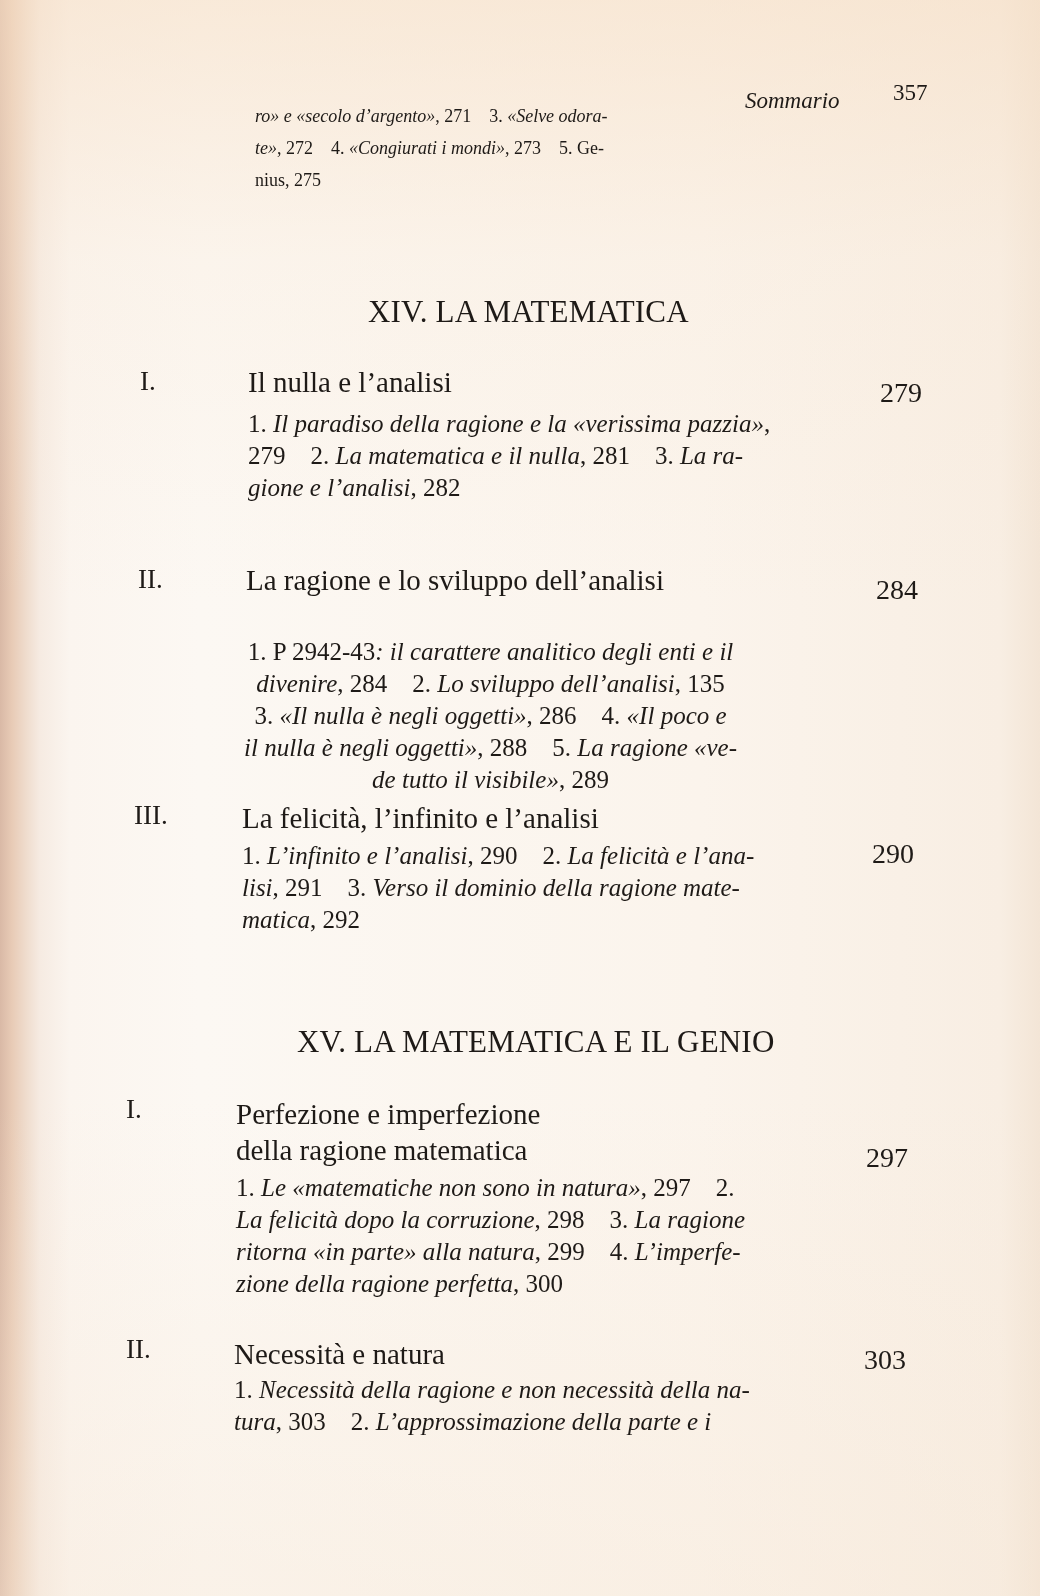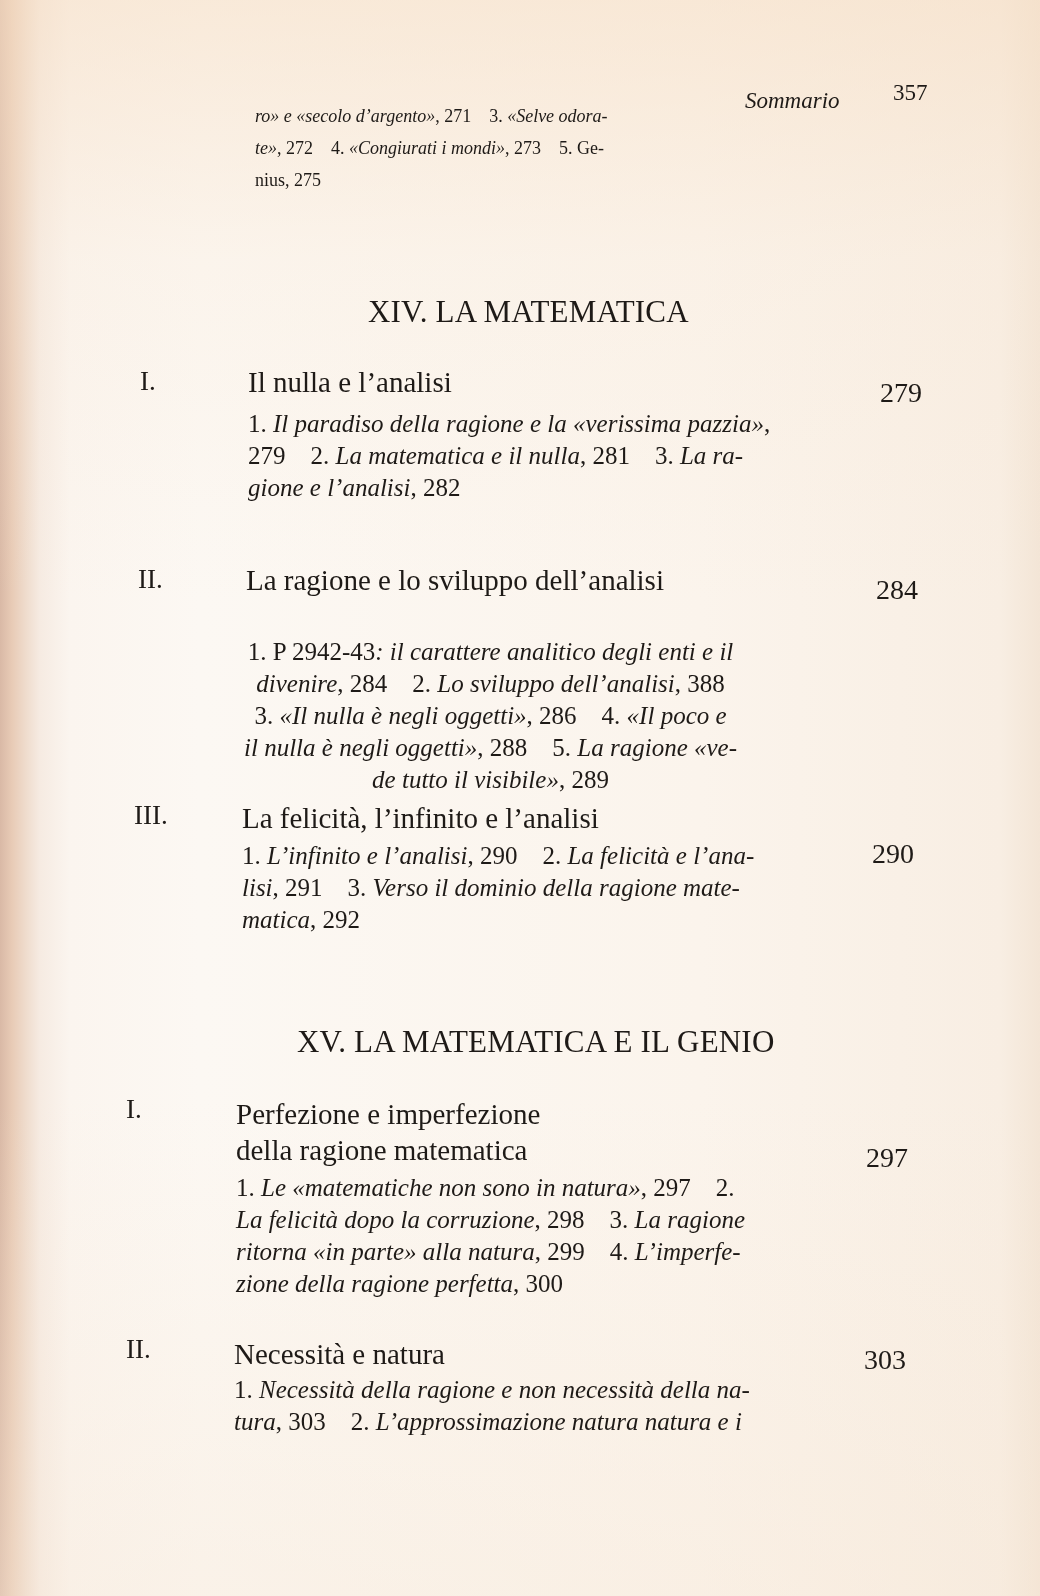--- a/index.html
+++ b/index.html
@@ -52,21 +52,21 @@
   <div><i>gione e l’analisi</i><span>, 282</span></div>
 </div>
 
 <div class="abs roman" style="left:138px; top:564px;">II.</div>
 <div class="abs sec-title" style="left:246px; top:562px;">
   <div>La ragione e lo sviluppo dell’analisi</div>
 </div>
 <div class="abs sec-page" style="left:876px; top:574px;">284</div>
 <div class="abs subs" style="left:244px; top:636px;text-align:center;">
   <div><span>1. P 2942-43</span><i>: il carattere analitico degli enti e il</i></div>
-  <div><i>divenire</i><span>, 284  2. </span><i>Lo sviluppo dell’analisi</i><span>, 388</span></div>
+  <div><i>divenire</i><span>, 284  2. </span><i>Lo sviluppo dell’analisi</i><span>, 135</span></div>
   <div><span>3. </span><i>«Il nulla è negli oggetti»</i><span>, 286  4. </span><i>«Il poco e</i></div>
   <div><i>il nulla è negli oggetti»</i><span>, 288  5. </span><i>La ragione «ve-</i></div>
   <div><i>de tutto il visibile»</i><span>, 289</span></div>
 </div>
 
 <div class="abs roman" style="left:134px; top:800px;">III.</div>
 <div class="abs sec-title" style="left:242px; top:800px;">
   <div>La felicità, l’infinito e l’analisi</div>
 </div>
 <div class="abs sec-page" style="left:872px; top:810px;margin-top:28px;">290</div>
@@ -91,14 +91,14 @@
   <div><i>zione della ragione perfetta</i><span>, 300</span></div>
 </div>
 
 <div class="abs roman" style="left:126px; top:1334px;">II.</div>
 <div class="abs sec-title" style="left:234px; top:1336px;">
   <div>Necessità e natura</div>
 </div>
 <div class="abs sec-page" style="left:864px; top:1344px;">303</div>
 <div class="abs subs" style="left:234px; top:1374px;">
   <div><span>1. </span><i>Necessità della ragione e non necessità della na-</i></div>
-  <div><i>tura</i><span>, 303  2. </span><i>L’approssimazione natura natura e i</i></div>
+  <div><i>tura</i><span>, 303  2. </span><i>L’approssimazione della parte e i</i></div>
 </div>
 
 </body></html>

